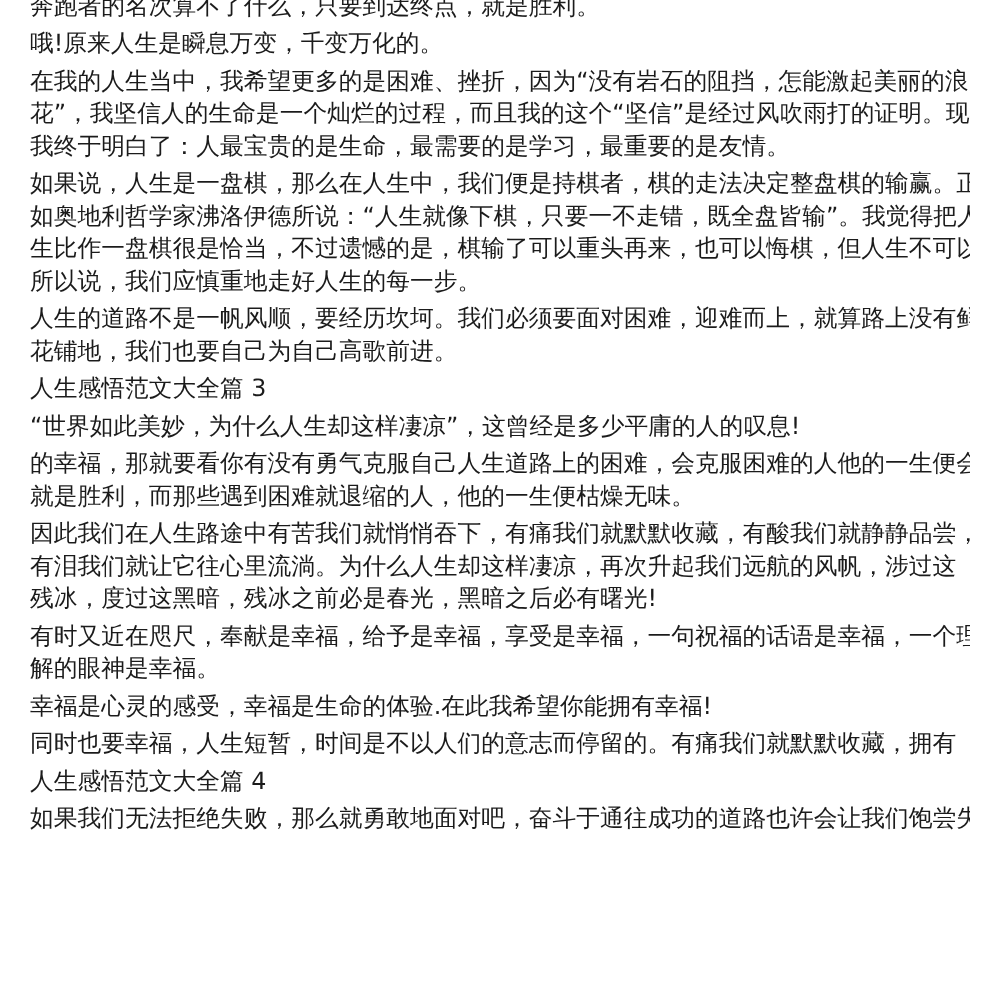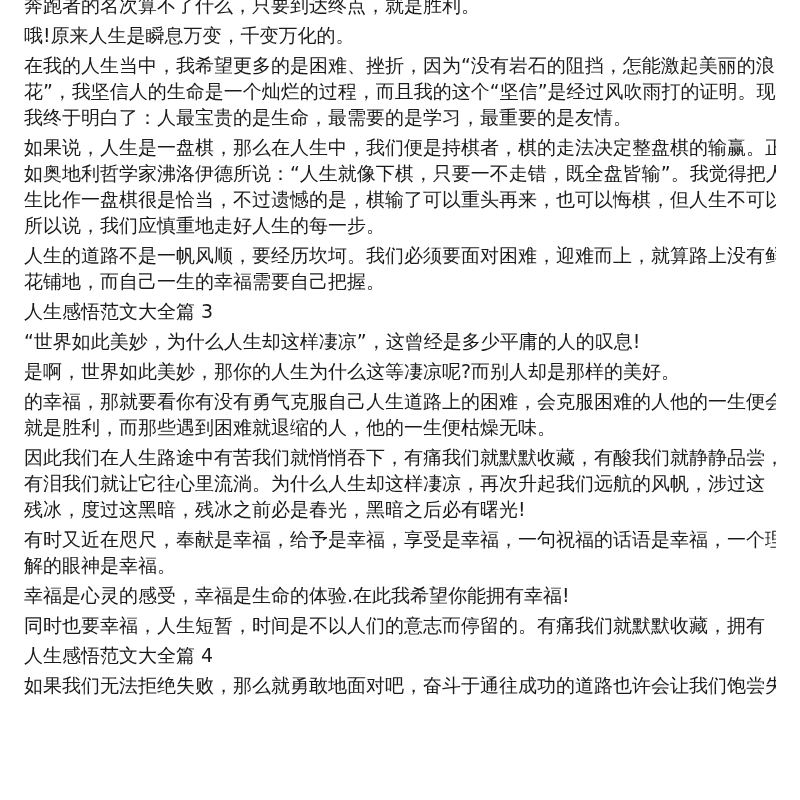--- a/index.html
+++ b/index.html
@@ -50,34 +50,31 @@
 
   <div class="para">
     <div class="line">如果说，人生是一盘棋，那么在人生中，我们便是持棋者，棋的走法决定整盘棋的输赢。正</div>
     <div class="line">如奥地利哲学家沸洛伊德所说：“人生就像下棋，只要一不走错，既全盘皆输”。我觉得把人</div>
     <div class="line">生比作一盘棋很是恰当，不过遗憾的是，棋输了可以重头再来，也可以悔棋，但人生不可以!</div>
     <div class="line">所以说，我们应慎重地走好人生的每一步。</div>
   </div>
 
   <div class="para">
     <div class="line">人生的道路不是一帆风顺，要经历坎坷。我们必须要面对困难，迎难而上，就算路上没有鲜</div>
-    <div class="line">花铺地，而自己一生的幸福需要自己把握。</div>
+    <div class="line">花铺地，我们也要自己为自己高歌前进。</div>
   </div>
 
   <div class="para">
     <div class="line">人生感悟范文大全篇 3</div>
   </div>
 
   <div class="para">
     <div class="line">“世界如此美妙，为什么人生却这样凄凉”，这曾经是多少平庸的人的叹息!</div>
   </div>
 
-  <div class="para">
-    <div class="line">是啊，世界如此美妙，那你的人生为什么这等凄凉呢?而别人却是那样的美好。</div>
-  </div>
 
   <div class="para">
     <div class="line">的幸福，那就要看你有没有勇气克服自己人生道路上的困难，会克服困难的人他的一生便会</div>
     <div class="line">就是胜利，而那些遇到困难就退缩的人，他的一生便枯燥无味。</div>
   </div>
 
   <div class="para">
     <div class="line">因此我们在人生路途中有苦我们就悄悄吞下，有痛我们就默默收藏，有酸我们就静静品尝，</div>
     <div class="line">有泪我们就让它往心里流淌。为什么人生却这样凄凉，再次升起我们远航的风帆，涉过这</div>
     <div class="line">残冰，度过这黑暗，残冰之前必是春光，黑暗之后必有曙光!</div>

